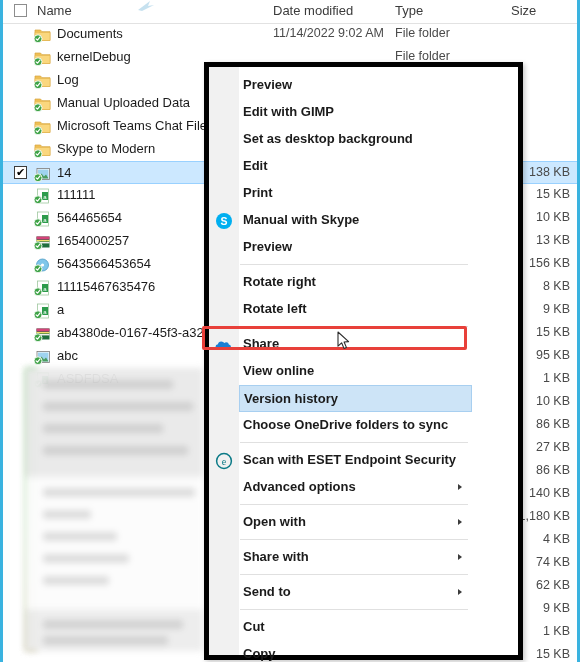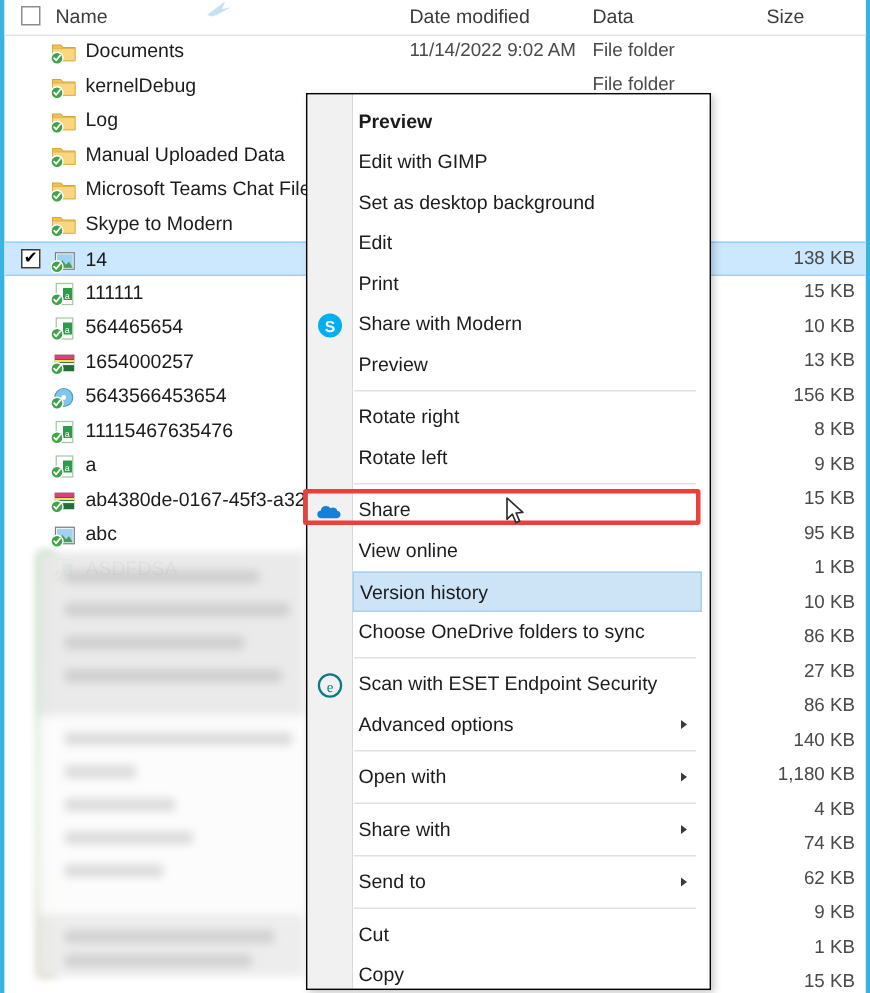--- a/index.html
+++ b/index.html
@@ -161,24 +161,24 @@
     background: linear-gradient(180deg,#9fd39a,#b6dcb0 55%,#c9c3a0);
     filter: blur(3px);
     opacity: .85;
   }
 
   
   .ctx {
     position: absolute;
     left: 201px;
     top: 62px;
-    width: 270px;
+    width: 319px;
     height: 598px;
-    background: #737373;
-    border: 1px solid #000000;
+    background: #f97316;
+    border: 5px solid #000000;
     box-sizing: border-box;
     box-shadow: 2px 2px 5px rgba(0,0,0,.22);
   }
   .ctx-gutter {
     position: absolute;
     left: 0; top: 0;
     width: 30px; height: 100%;
     background: #f1f1f1;
   }
   .ctx-body {
@@ -194,20 +194,21 @@
     height: 27px;
     box-sizing: border-box;
   }
   .mi .lbl {
     position: absolute;
     left: 4px;
     top: 5px;
     font-size: 13px;
     color: #1b1b1b;
     white-space: nowrap;
+    font-weight: bold;
   }
   .mi.bold .lbl { font-weight: bold; }
   .mi.hl {
     background: #cde4f7;
     border: 1px solid #a8cff0;
   }
   .mi .arrow {
     position: absolute;
     right: 10px;
     top: 10px;
@@ -255,21 +256,21 @@
 <body>
 
 <div id="screen">
 
   <div class="explorer">
 
     <div class="col-header">
       <div class="hdr-check"></div>
       <div class="hdr hdr-name">Name</div>
       <div class="hdr hdr-date">Date modified</div>
-      <div class="hdr hdr-type">Data</div>
+      <div class="hdr hdr-type">Type</div>
       <div class="hdr hdr-size">Size</div>
       <svg class="hdr-artifact" viewBox="0 0 22 12">
         <path d="M2 10 L14 1 L12 6 L18 5 L6 11 Z" fill="#2f91c4" opacity=".6"></path>
       </svg>
     </div>
 
     <div class="rows" id="file-rows">
         <div class="row">
           <svg viewBox="0 0 17 16" class="ico">
             <path d="M1 3 h5.5 l1.5 1.7 H16 V13.5 H1 Z" fill="#f0c056" stroke="#d7a53c" stroke-width=".7"></path>
@@ -576,21 +577,21 @@
         <div class="mi" style="top: 59px;">
           <span class="lbl">Set as desktop background</span>
         </div>
         <div class="mi" style="top: 86px;">
           <span class="lbl">Edit</span>
         </div>
         <div class="mi" style="top: 113px;">
           <span class="lbl">Print</span>
         </div>
         <div class="mi" style="top: 140px;">
-          <span class="lbl">Share with Modern</span>
+          <span class="lbl">Manual with Skype</span>
         </div>
         <svg viewBox="0 0 20 20" class="gicon" style="top: 144px;">
           <circle cx="10" cy="10" r="8" fill="#00aff0"></circle>
           <text x="10" y="14.3" font-size="10.5" fill="#ffffff" text-anchor="middle" font-family="sans-serif" font-weight="bold">S</text>
         </svg>
         <div class="mi" style="top: 167px;">
           <span class="lbl">Preview</span>
         </div>
         <div class="sep" style="top: 197px;"></div>
         <div class="mi" style="top: 202px;">

